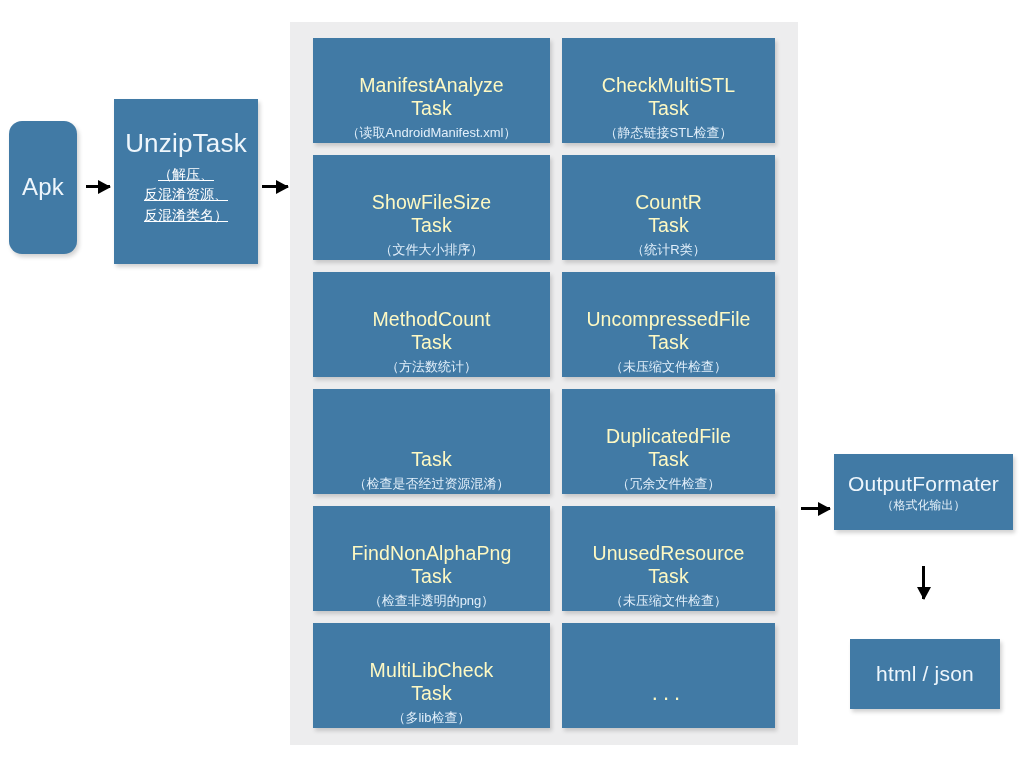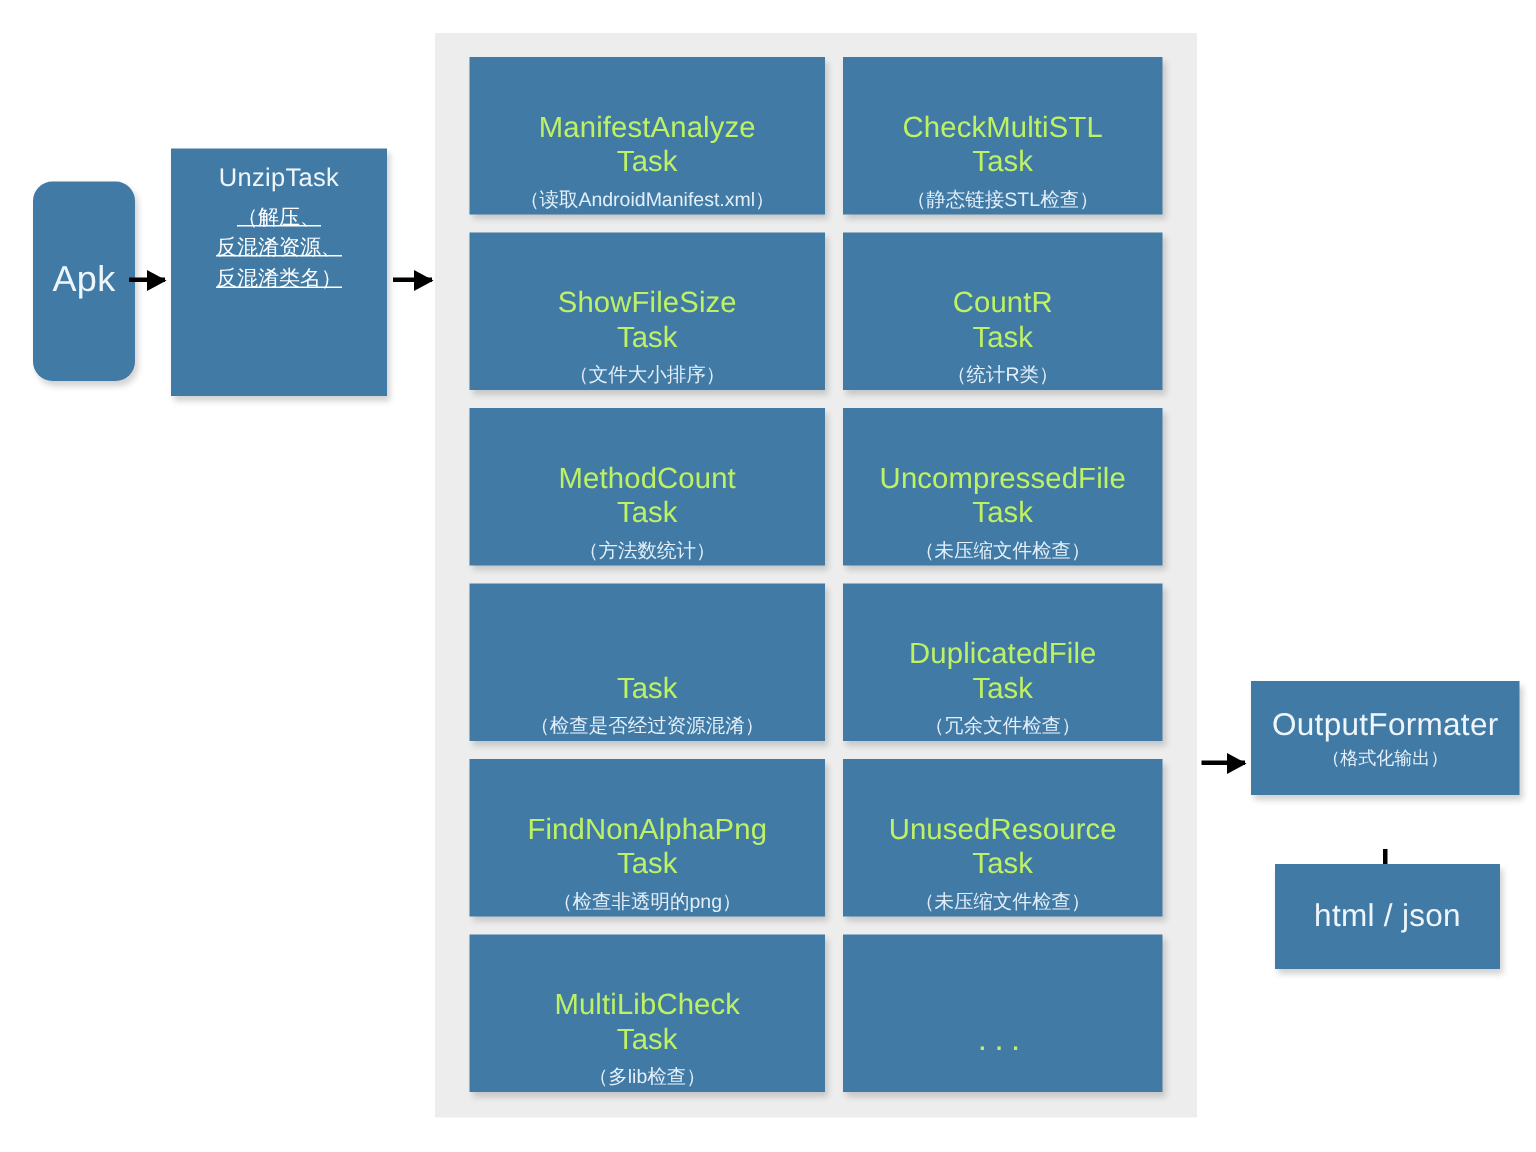--- a/index.html
+++ b/index.html
@@ -52,33 +52,33 @@
   .node .sub-multi {
     font-size: 13.5px;
     margin-top: 2px;
     color: #ffffff;
     line-height: 1.45;
     text-decoration: underline;
   }
 
   
   #apk-node {
-    left: 22px; top: 121px;
+    left: 9px; top: 121px;
     width: 68px; height: 133px;
     border-radius: 13px;
   }
   #apk-node .title { font-size: 24px; }
 
   #unzip-node {
     left: 114px; top: 99px;
     width: 144px; height: 165px;
     padding: 8px 6px 6px 6px;
     justify-content: flex-start;
   }
-  #unzip-node .title { font-size: 17px; margin-top: 2px; }
+  #unzip-node .title { font-size: 26px; margin-top: 22px; }
   #unzip-node .sub-multi { margin-top: 6px; font-size: 14px; }
 
   
   #task-container {
     position: absolute;
     left: 290px; top: 22px;
     width: 508px; height: 723px;
     background: #ededee;
   }
 
@@ -102,21 +102,21 @@
     flex-direction: column;
     align-items: center;
     justify-content: center;
     text-align: center;
     box-shadow: 2px 3px 4px rgba(0,0,0,0.16);
     padding: 2px 4px;
   }
   .task .t-name {
     font-size: 19.5px;
     line-height: 1.16;
-    color: #bef264;
+    color: #fef9c3;
     letter-spacing: 0.1px;
     margin-top: 35px;
   }
   .task .t-desc {
     font-size: 13px;
     margin-top: 4px;
     color: #e2effa;
     white-space: nowrap;
   }
   .task.ellipsis .t-name {
@@ -126,21 +126,21 @@
   }
 
   
   #output-node {
     left: 834px; top: 454px;
     width: 179px; height: 76px;
   }
   #output-node .title { font-size: 21px; }
 
   #result-node {
-    left: 850px; top: 576px;
+    left: 850px; top: 639px;
     width: 150px; height: 70px;
   }
   #result-node .title { font-size: 21px; }
 
   
   .arrow-h {
     position: absolute;
     height: 3px;
     background: #000;
   }

